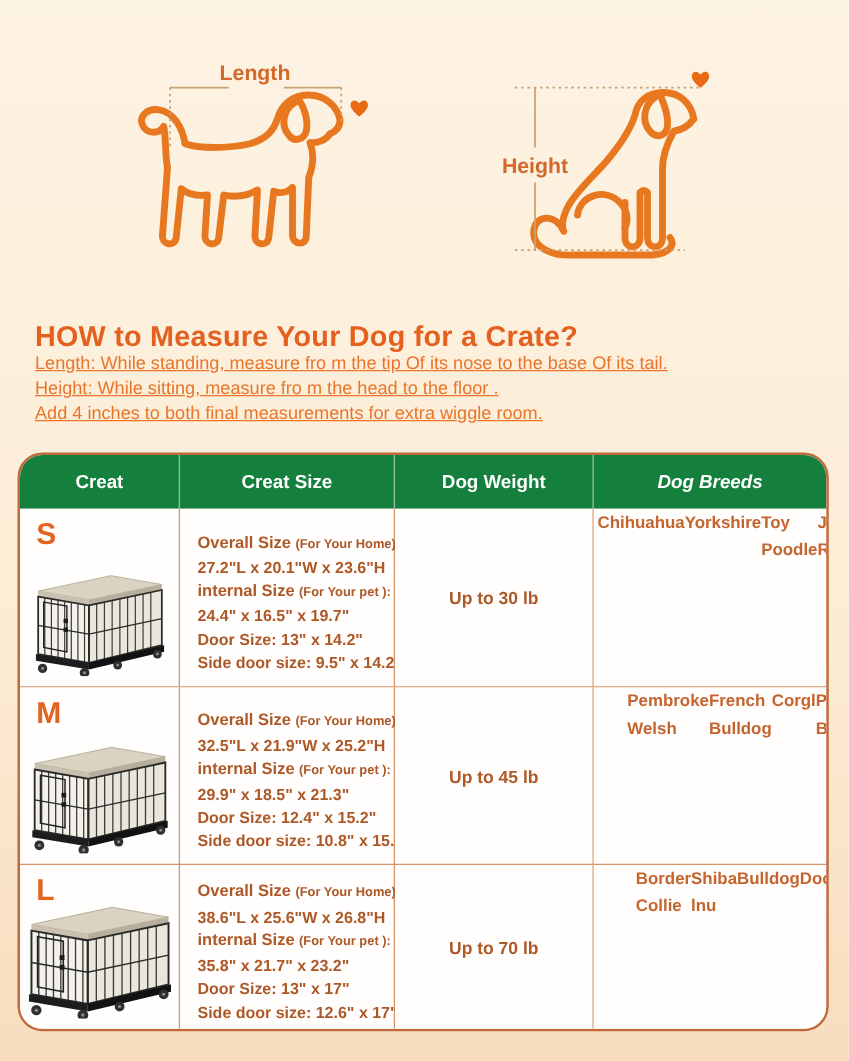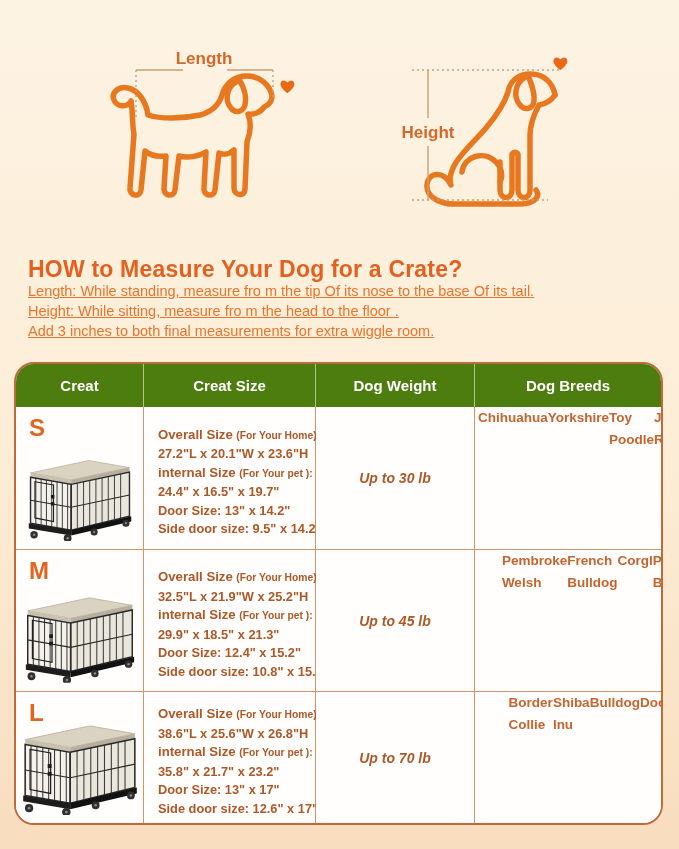--- a/index.html
+++ b/index.html
@@ -32,39 +32,39 @@
   
   .crate-table{
     position:absolute;left:14px;top:362px;width:649px;height:463px;
     box-sizing:border-box;background:#ffffff;
     border:2px solid #c0693a;border-radius:20px;overflow:hidden;
     display:grid;
     grid-template-columns:128px 172px 159px 186px;
     grid-template-rows:43px 143px 142px 131px;
   }
   .th{
-    background:#4d7c0f;color:#ffffff;font-weight:bold;font-size:15px;
+    background:#15803d;color:#ffffff;font-weight:bold;font-size:15px;
     display:flex;align-items:center;justify-content:center;
     border-right:1px solid rgba(255,255,255,.55);box-sizing:border-box;
   }
-  .th.last{border-right:none;}
+  .th.last{border-right:none;font-style:italic;}
   .cell{box-sizing:border-box;border-right:1px solid #d49468;border-bottom:1px solid #d49468;background:#fffefd;position:relative;}
   .cell.last-col{border-right:none;}
   .cell.last-row{border-bottom:none;}
   .size-code{position:absolute;top:7px;left:13px;font-size:24px;font-weight:bold;color:#e2641f;}
   .crate-img{position:absolute;left:50%;transform:translateX(-50%);bottom:8px;}
   .specs{
     height:100%;display:flex;flex-direction:column;justify-content:center;
     padding:4px 6px 4px 14px;color:#ad5827;font-weight:bold;
     font-size:12.8px;line-height:18.5px;
   }
   .specs p{margin:0;white-space:nowrap;}
   .spec-note{font-size:10.3px;}
   .weight{height:100%;display:flex;align-items:center;justify-content:center;
-    color:#ad5827;font-weight:bold;font-size:14px;font-style:italic;}
+    color:#ad5827;font-weight:bold;font-size:14px;}
   .breeds{height:100%;display:flex;justify-content:center;
     padding-left:44px;color:#c4652f;font-weight:bold;font-size:13.5px;line-height:21.5px;}
 </style>
 </head>
 <body>
 
 <div class="stage">
 
   <svg width="0" height="0" style="position:absolute">
     <defs>
@@ -153,21 +153,21 @@
     </g>
     <path class="measure-line" d="M130 32 V80 M130 108 V162"></path>
     <path class="measure-dotted" d="M114 32 H264 M114 162 H250"></path>
     <text class="measure-label" x="130" y="100" text-anchor="middle">Height</text>
   </svg>
 
   <h1 class="title">HOW to Measure Your Dog for a Crate?</h1>
   <div class="instructions">
     <p>Length: While standing, measure fro m the tip Of its nose to the base Of its tail.</p>
     <p>Height: While sitting, measure fro m the head to the floor .</p>
-    <p>Add 3 inches to both final measurements for extra wiggle room.</p>
+    <p>Add 4 inches to both final measurements for extra wiggle room.</p>
   </div>
 
   <div class="crate-table">
 
     <div class="th">Creat</div>
     <div class="th">Creat Size</div>
     <div class="th">Dog Weight</div>
     <div class="th last">Dog Breeds</div>
 
     <div class="cell">

